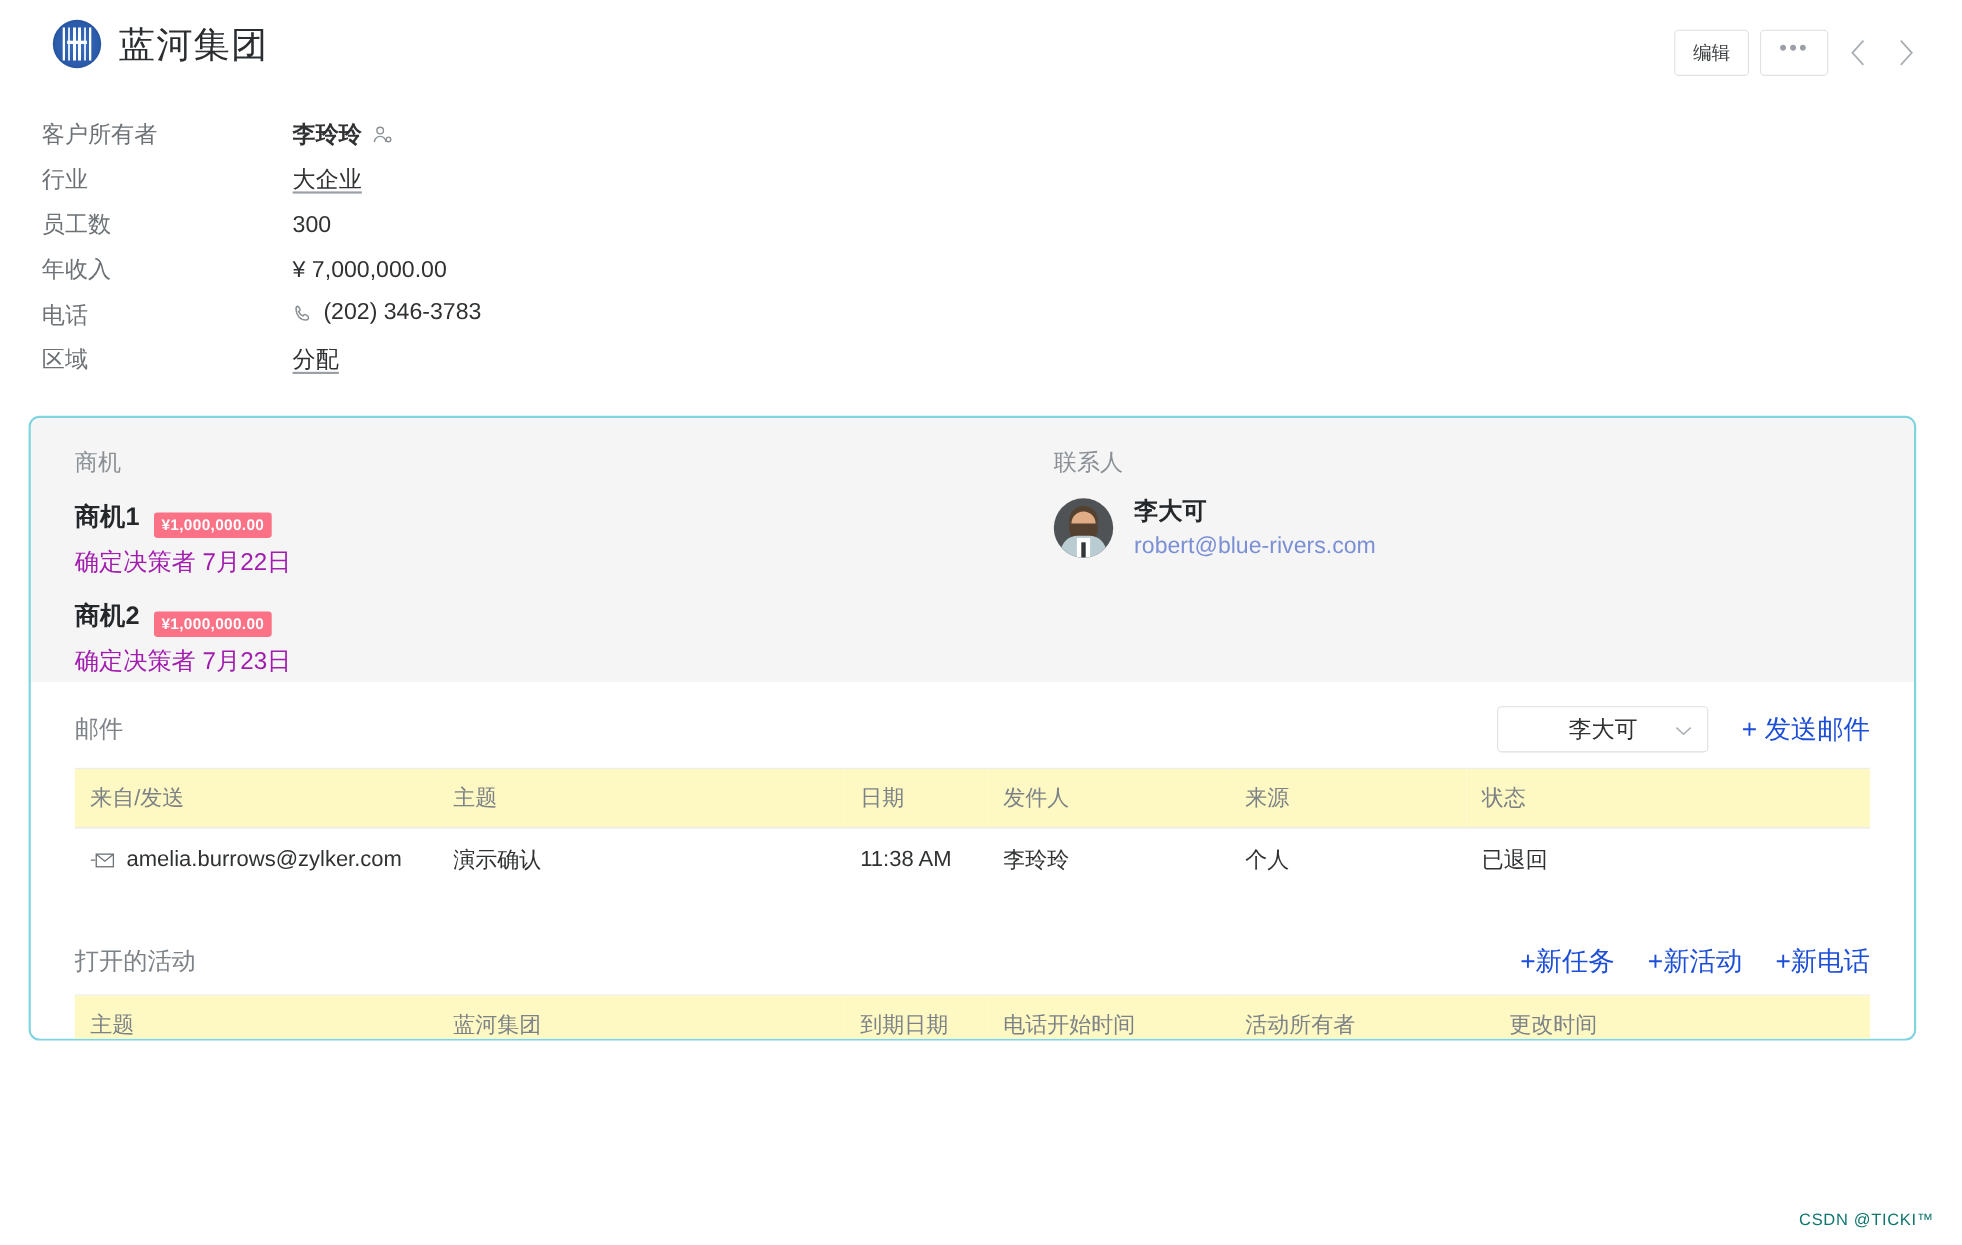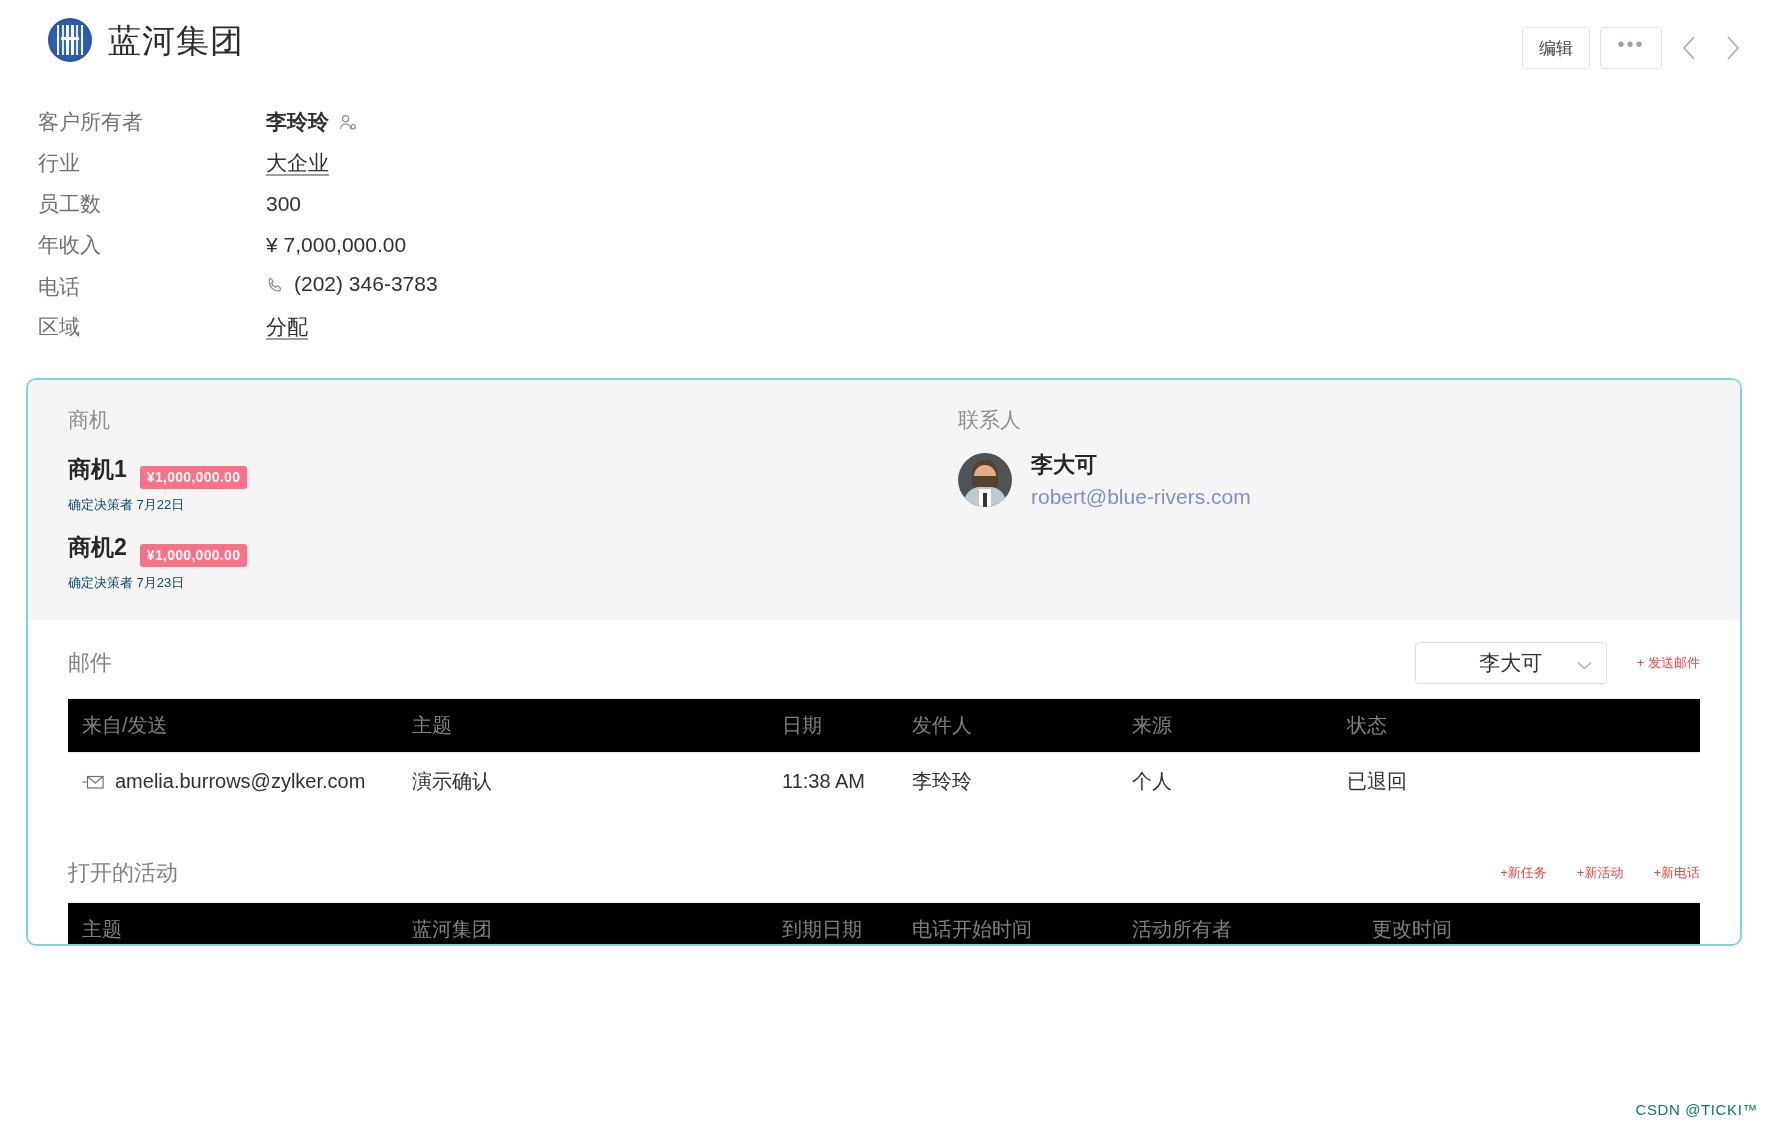--- a/index.html
+++ b/index.html
@@ -195,22 +195,22 @@
     color: #ffffff;
     font-size: 14px;
     font-weight: 700;
     padding: 3px 7px 4px 7px;
     border-radius: 3px;
     letter-spacing: 0.3px;
     margin-top: 16px;
   }
   .opp-line2 {
     margin-top: 7px;
-    font-size: 13px;
-    color: #0c4a6e;
+    font-size: 22px;
+    color: #a21caf;
   }
   .contact-row {
     display: flex;
     align-items: center;
     gap: 19px;
   }
   .avatar {
     width: 54px; height: 54px;
     border-radius: 50%;
     background: #4f5356;
@@ -302,33 +302,33 @@
     color: #2f3132;
     cursor: pointer;
   }
   .select-box .chev {
     position: absolute;
     right: 14px; top: 50%;
     transform: translateY(-50%);
     color: #aab0b5;
   }
   .link-action {
-    font-size: 13px;
-    color: #ef4444;
+    font-size: 24px;
+    color: #1d4ed8;
     cursor: pointer;
     white-space: nowrap;
   }
 
   table.grid {
     width: 100%;
     border-collapse: collapse;
     table-layout: fixed;
   }
   table.grid thead th {
-    background: #000000;
+    background: #fef9c3;
     text-align: left;
     font-weight: 400;
     font-size: 20px;
     color: #7c8287;
     padding: 13px 0 13px 14px;
     border-top: 1px solid #ececec;
     border-bottom: 1px solid #ececec;
   }
   table.grid tbody td {
     font-size: 20px;

